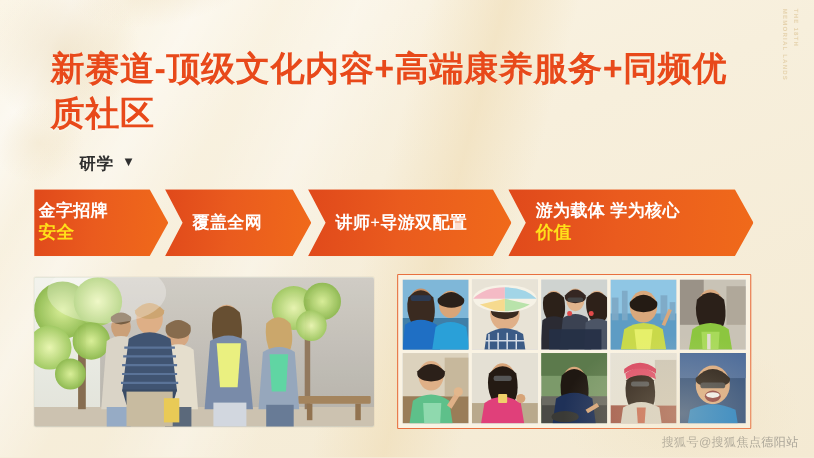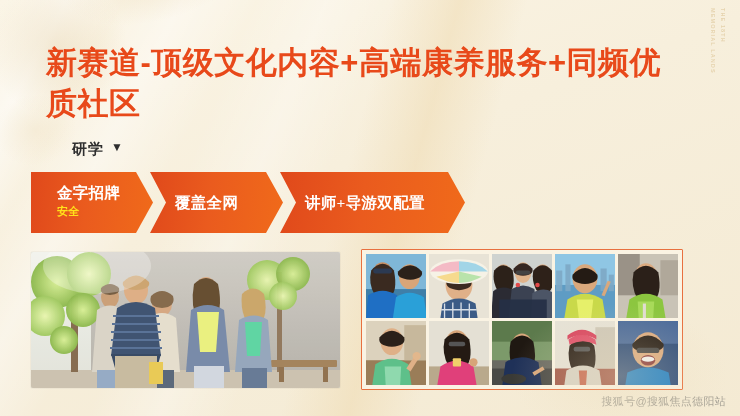--- a/index.html
+++ b/index.html
@@ -89,30 +89,29 @@
     padding-left:25px; padding-right:24px;
     color:#fff;
     background:linear-gradient(95deg,#e0491b 0%,#ea5b1e 45%,#f06a1a 100%);
     -webkit-clip-path:polygon(0 0, calc(100% - 17px) 0, 100% 50%, calc(100% - 17px) 100%, 0 100%, 16px 50%);
     clip-path:polygon(0 0, calc(100% - 17px) 0, 100% 50%, calc(100% - 17px) 100%, 0 100%, 16px 50%);
     margin-right:-3px;
   }
   .chev:first-child{
     -webkit-clip-path:polygon(0 0, calc(100% - 17px) 0, 100% 50%, calc(100% - 17px) 100%, 0 100%);
     clip-path:polygon(0 0, calc(100% - 17px) 0, 100% 50%, calc(100% - 17px) 100%, 0 100%);
-    padding-left:26px;
-    font-family:Liberation Mono, monospace;
+    padding-left:4px;
   }
   .chev-top{
     font-size:15.5px; font-weight:700; line-height:1.16;
     color:#ffffff; white-space:nowrap;
     letter-spacing:0.3px;
   }
   .chev-bottom{
-    font-size:11px; font-weight:800; line-height:1.16;
+    font-size:16px; font-weight:800; line-height:1.16;
     color:#ffe01a; white-space:nowrap;
     letter-spacing:0.3px; margin-top:2px;
   }
   .c1{ flex:0 0 122px; }
   .c2{ flex:0 0 133px; }
   .c3{ flex:0 0 185px;font-family:Liberation Serif, serif; }
   .c4{ flex:0 0 223px; }
 
   
   .left-photo{
@@ -178,20 +177,24 @@
     </div>
 
     <div class="chev c2">
       <div class="chev-top">覆盖全网</div>
     </div>
 
     <div class="chev c3">
       <div class="chev-top">讲师+导游双配置</div>
     </div>
 
+    <div class="chev c4">
+      <div class="chev-top">游为载体 学为核心</div>
+      <div class="chev-bottom">价值</div>
+    </div>
 
   </div>
 
   <div class="left-photo">
     <svg viewBox="0 0 309 136" preserveAspectRatio="xMidYMid slice">
       <defs>
         <linearGradient id="sky" x1="0" y1="0" x2="0" y2="1">
           <stop offset="0" stop-color="#f2f4ef"></stop>
             <stop offset="1" stop-color="#dfe2da"></stop>
         </linearGradient>

